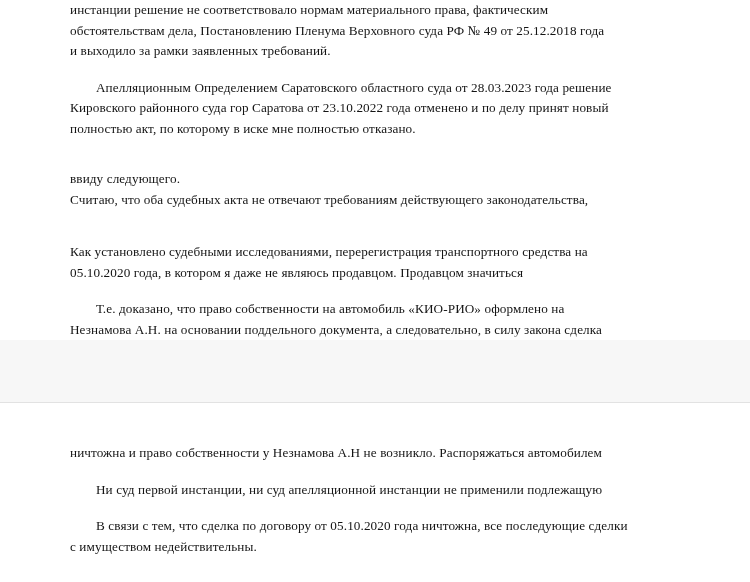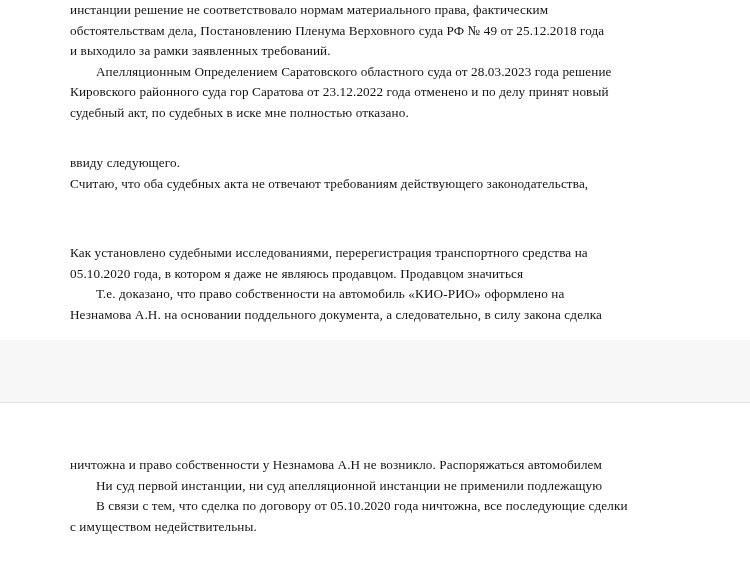--- a/index.html
+++ b/index.html
@@ -36,33 +36,33 @@
     position: absolute;
     left: 0;
     top: 340px;
     width: 750px;
     height: 62px;
     background: #f7f7f7;
   }
   #scan-bottom {
     top: 402px;
     height: 180px;
-    padding: 12px 58px 0 70px;
+    padding: 0 58px 0 70px;
     border-top: 1px solid #e2e2e2;
   }
   .para {
     font-size: 13.2px;
     line-height: 20.5px;
     text-align: justify;
     margin: 0;
     color: #141414;
     letter-spacing: 0.1px;
   }
   .para + .para {
-    margin-top: 0px;
+    margin-top: 16px;
   }
   .gap-before-lg {
     margin-top: 26px;
   }
   .line {
     display: block;
     white-space: nowrap;
   }
   .redact {
     display: inline-block;
@@ -95,30 +95,30 @@
   <div class="scan-block" id="scan-top">
 
     <p class="para first-line-top">
       <span class="line">инстанции  решение  не  соответствовало   нормам материального  права,  фактическим</span>
       <span class="line">обстоятельствам дела,  Постановлению Пленума Верховного суда РФ № 49 от 25.12.2018 года</span>
       <span class="line">и выходило за рамки заявленных требований.</span>
     </p>
 
     <p class="para">
       <span class="line" style="padding-left:26px;">Апелляционным Определением Саратовского областного суда  от 28.03.2023 года решение</span>
-      <span class="line">Кировского районного суда гор Саратова от 23.12.2022 года отменено и по делу принят новый</span>
-      <span class="line">судебный акт,  по судебных в иске мне полностью отказано.</span>
+      <span class="line">Кировского районного суда гор Саратова от 23.10.2022 года отменено и по делу принят новый</span>
+      <span class="line">полностью акт,  по которому в иске мне полностью отказано.</span>
     </p>
 
     <p class="para gap-before-lg" style="margin-top:30px;">
       <span class="line">ввиду следующего.</span>
       <span class="line">Считаю, что оба судебных акта не отвечают требованиям действующего законодательства,</span>
     </p>
 
-    <p class="para gap-before-lg" style="margin-top:49px;">
+    <p class="para gap-before-lg" style="margin-top:32px;">
       <span class="line">Как установлено  судебными исследованиями, перерегистрация транспортного средства на</span>
       <span class="line">05.10.2020 года, в котором я даже не являюсь продавцом.  Продавцом значиться</span>
     </p>
 
     <p class="para">
       <span class="line" style="padding-left:26px;">Т.е. доказано, что право собственности на автомобиль  «КИО-РИО»   оформлено на</span>
       <span class="line">Незнамова А.Н.  на основании поддельного документа, а  следовательно,  в силу закона сделка</span>
     </p>
 
     <div class="bottom-fade"></div>

